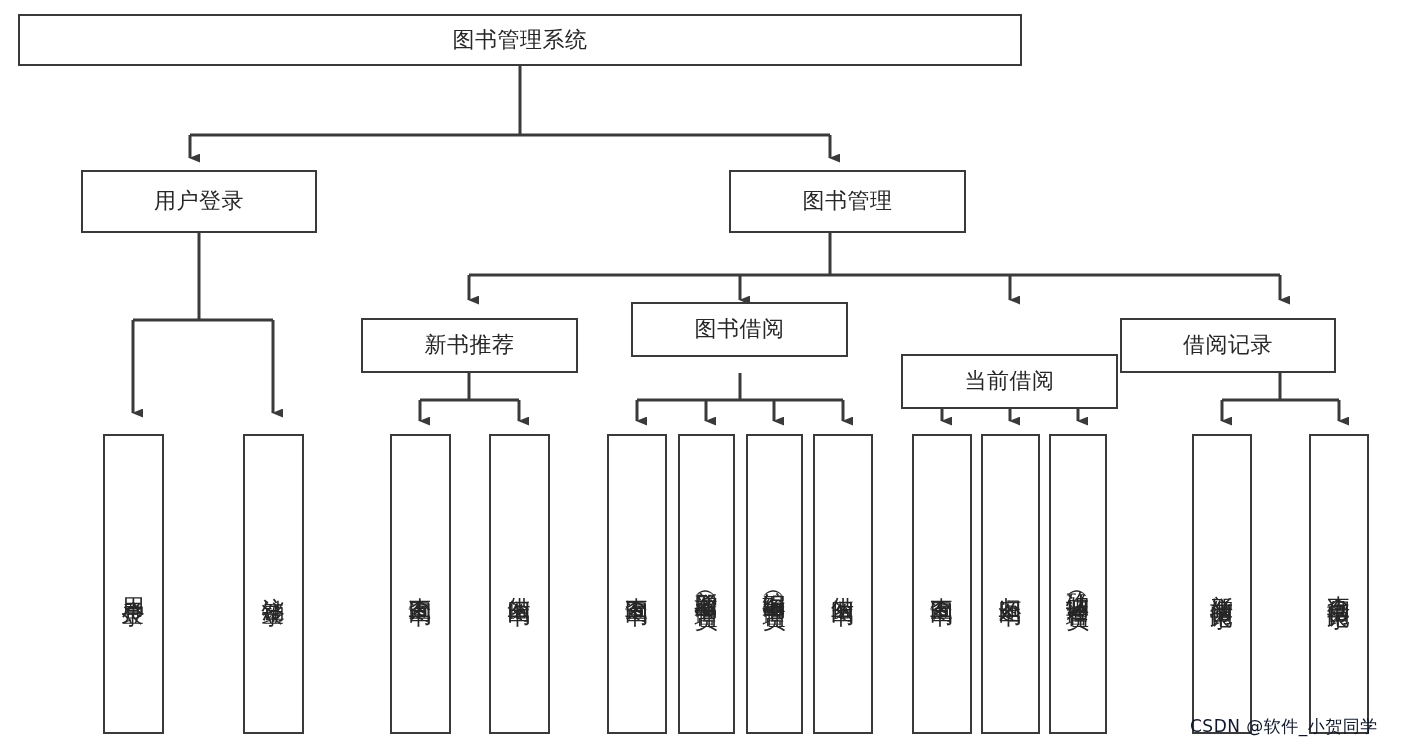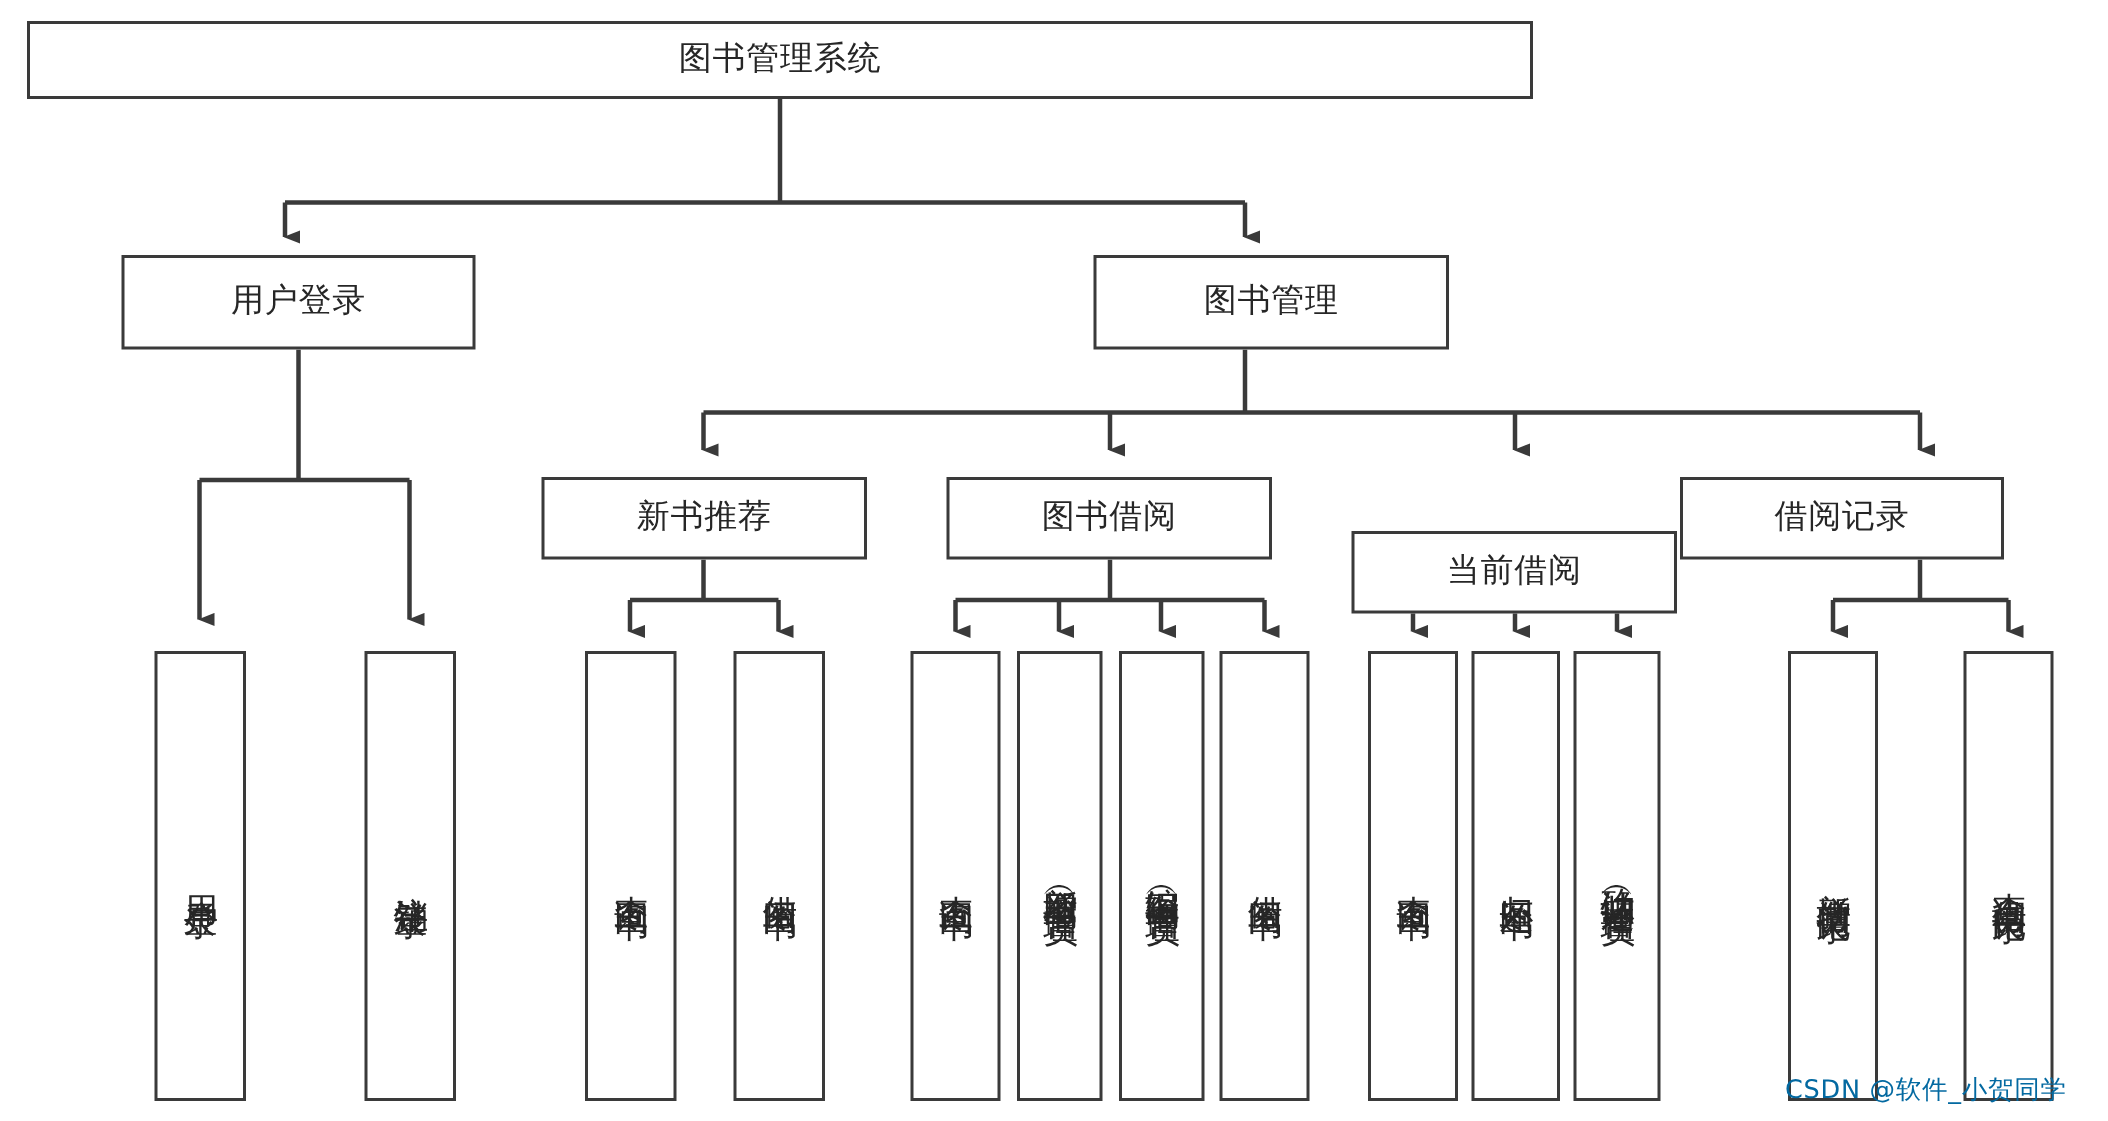--- a/index.html
+++ b/index.html
@@ -59,21 +59,21 @@
     text-orientation: upright;
     font-size: 23px;
     line-height: 1.05;
     letter-spacing: 2.5px;
     max-height: 268px;
     white-space: nowrap;
   }
   .watermark {
     position: absolute;
     font-size: 17px;
-    color: #0369a1;
+    color: #0f172a;
     white-space: nowrap;
     letter-spacing: 0.5px;
     text-align: center;
   }
 </style>
 </head>
 <body>
 
 <div id="canvas">
 
@@ -135,21 +135,21 @@
   <div class="node h" style="left:81px;top:170px;width:236px;height:63px;">
     <span class="label">用户登录</span>
   </div>
   <div class="node h" style="left:711px;top:170px;width:237px;height:63px;margin-left:18px;">
     <span class="label">图书管理</span>
   </div>
 
   <div class="node h" style="left:361px;top:318px;width:217px;height:55px;">
     <span class="label">新书推荐</span>
   </div>
-  <div class="node h" style="left:631px;top:318px;width:217px;height:55px;">
+  <div class="node h" style="left:631px;top:302px;width:217px;height:55px;">
     <span class="label">图书借阅</span>
   </div>
   <div class="node h" style="left:901px;top:318px;width:217px;height:55px;margin-top:36px;">
     <span class="label">当前借阅</span>
   </div>
   <div class="node h" style="left:1120px;top:318px;width:216px;height:55px;justify-content:center;">
     <span class="label">借阅记录</span>
   </div>
 
   <div class="node v" style="left:103px;top:434px;width:61px;height:300px;">

